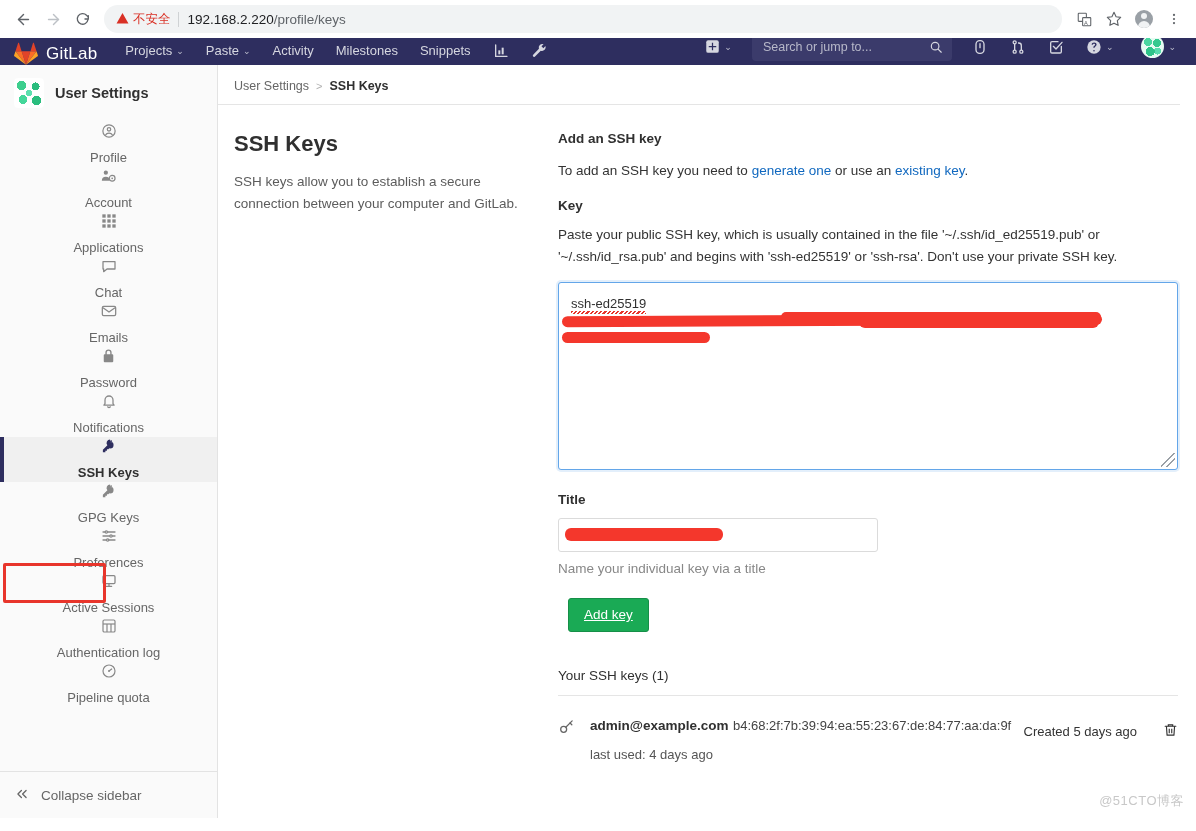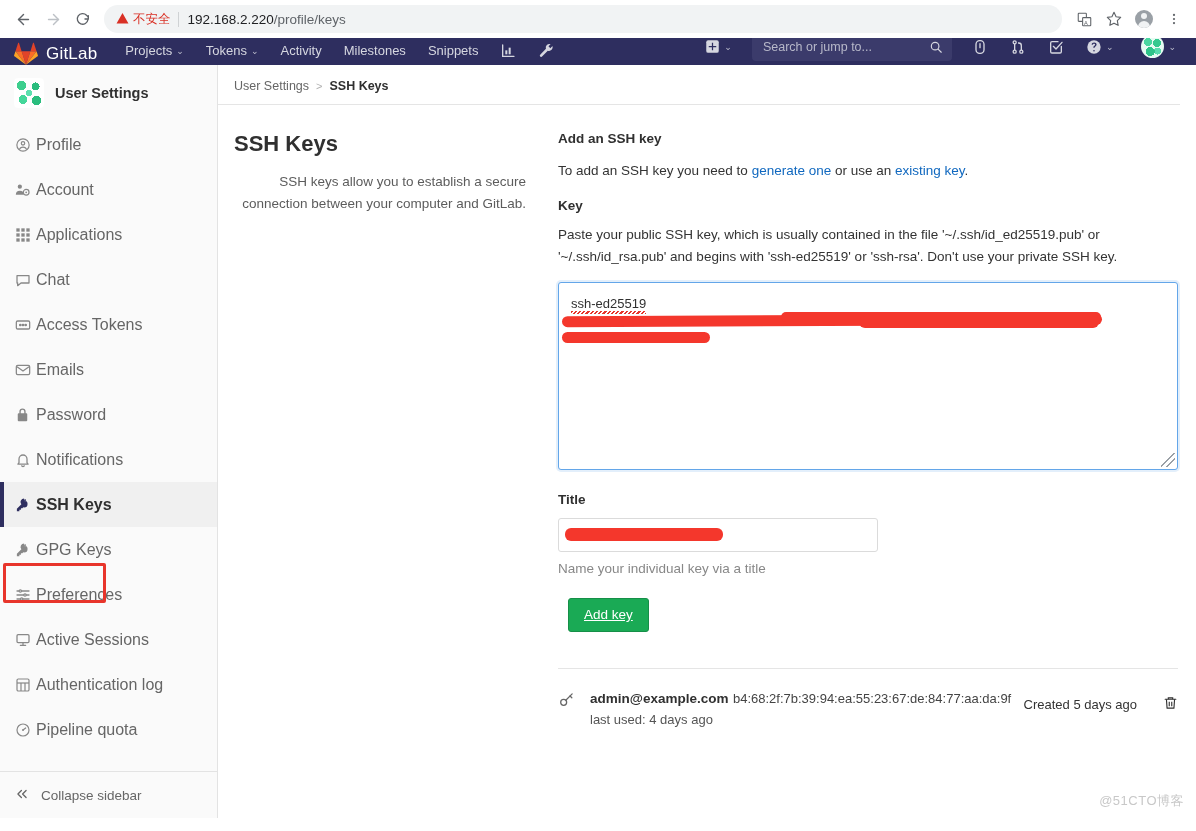--- a/index.html
+++ b/index.html
@@ -143,25 +143,26 @@
       radial-gradient(circle at 72% 28%, #2bbd7e 0 4px, transparent 4px),
       radial-gradient(circle at 30% 72%, #45d79a 0 4.5px, transparent 4.5px),
       radial-gradient(circle at 75% 75%, #2bbd7e 0 5px, transparent 5px),
       radial-gradient(circle at 50% 50%, #5de0ae 0 3px, transparent 3px),
       #ffffff;
     flex: 0 0 auto;
   }
   .sb-title { font-size: 14.5px; font-weight: bold; color: #303030; }
   .sb-nav { flex: 1 1 auto; }
   .sb-item {
-    display: flex; align-items: center; gap: 5px;
+    display: flex; align-items: center; gap: 11px;
     height: 45px;
     padding: 0 14px;
-    color: #666; font-size: 16px;
+    color: #666; font-size: 13px;
     position: relative;
+    flex-direction: column;
   }
   .sb-item .sb-ico {
     width: 17px; flex: 0 0 17px;
     display: flex; align-items: center; justify-content: center;
     color: #888;
   }
   .sb-item.active {
     background: #f0f0f0;
     color: #303030; font-weight: bold;
   }
@@ -200,21 +201,21 @@
     display: flex; align-items: center; gap: 7px;
   }
   .breadcrumb .sep { color: #b0b0b0; font-size: 11px; }
   .breadcrumb .current { color: #303030; font-weight: bold; }
 
   .cols { display: flex; padding: 26px 16px 0 16px; }
   .col-left { width: 310px; flex: 0 0 310px; padding-right: 18px; }
   .col-right { flex: 1 1 auto; padding-left: 14px; }
 
   .h1 { font-size: 22px; font-weight: bold; color: #303030; margin: 0 0 14px 0; }
-  .muted-desc { font-size: 13.5px; color: #5c5c5c; line-height: 22px; text-align: right; }
+  .muted-desc { font-size: 13.5px; color: #5c5c5c; line-height: 22px; }
 
   .sec-title { font-size: 13.5px; font-weight: bold; color: #303030; margin: 0 0 14px 0; }
   .sec-text { font-size: 13.5px; color: #333; line-height: 22px; margin: 0 0 16px 0; }
   a.link { color: #1068bf; text-decoration: none; }
   .label { font-size: 13.5px; font-weight: bold; color: #303030; margin: 0 0 11px 0; }
   .hint { font-size: 13.5px; color: #333; line-height: 22px; margin: 0 0 14px 0; }
 
   .key-area {
     width: 620px; height: 188px;
     border: 1px solid #63a6e9;
@@ -279,21 +280,21 @@
   }
 
   .keys-sec { margin-top: 36px; width: 620px; }
   .keys-heading { font-size: 13.5px; color: #303030; margin: 0 0 12px 0; }
   .keys-divider { height: 1px; background: #e5e5e5; margin: 0 0 14px 0; }
   .key-row { display: flex; align-items: flex-start; gap: 12px; padding: 4px 0; }
   .key-row .row-ico { color: #666; flex: 0 0 20px; padding-top: 4px; }
   .key-info { flex: 1 1 auto; line-height: 21px; }
   .key-name { font-size: 13.5px; font-weight: bold; color: #303030; margin-top: 16px; }
   .key-fp { font-size: 13px; color: #444; }
-  .key-used { font-size: 13px; color: #555; }
+  .key-used { font-size: 13px; color: #555; margin-top: 8px; }
   .key-created { font-size: 13px; color: #333; white-space: nowrap; padding-top: 10px; }
   .key-del { padding-top: 8px; padding-left: 14px; color: #303030; }
 
   .watermark {
     position: absolute; right: 12px; bottom: 8px;
     font-size: 13px; color: #c8c8c8;
     letter-spacing: .5px;
   }
 </style>
 </head>
@@ -369,21 +370,21 @@
     </svg>
     <span class="gl-brand">GitLab</span>
   </div>
 
   <div class="nav-items">
     <div class="nav-item">
       <span>Projects</span>
       <span class="caret">⌄</span>
     </div>
     <div class="nav-item">
-      <span>Tokens</span>
+      <span>Paste</span>
       <span class="caret">⌄</span>
     </div>
     <div class="nav-item">
       <span>Activity</span>
     </div>
     <div class="nav-item">
       <span>Milestones</span>
     </div>
     <div class="nav-item">
       <span>Snippets</span>
@@ -504,31 +505,20 @@
         <span class="sb-ico">
             <svg width="16" height="16" viewBox="0 0 24 24" fill="none" stroke="currentColor" stroke-width="1.9">
               <path d="M3 5.5h18v11H9l-5 4v-4H3z" stroke-linejoin="round"></path>
             </svg>
           </span>
         <span>Chat</span>
       </div>
       <div class="sb-item">
         <span class="sb-ico">
             <svg width="16" height="16" viewBox="0 0 24 24" fill="none" stroke="currentColor" stroke-width="1.9">
-              <rect x="2" y="6" width="20" height="12" rx="2"></rect>
-              <circle cx="8" cy="12" r="1.1" fill="currentColor"></circle>
-              <circle cx="12" cy="12" r="1.1" fill="currentColor"></circle>
-              <circle cx="16" cy="12" r="1.1" fill="currentColor"></circle>
-            </svg>
-          </span>
-        <span>Access Tokens</span>
-      </div>
-      <div class="sb-item">
-        <span class="sb-ico">
-            <svg width="16" height="16" viewBox="0 0 24 24" fill="none" stroke="currentColor" stroke-width="1.9">
               <rect x="2" y="5" width="20" height="14" rx="2"></rect>
               <polyline points="3 7 12 13.5 21 7"></polyline>
             </svg>
           </span>
         <span>Emails</span>
       </div>
       <div class="sb-item">
         <span class="sb-ico">
             <svg width="15" height="16" viewBox="0 0 24 24" fill="currentColor">
               <path d="M12 1.5A5 5 0 0 0 7 6.5V9H6a1.6 1.6 0 0 0-1.6 1.6v9.8A1.6 1.6 0 0 0 6 22h12a1.6 1.6 0 0 0 1.6-1.6v-9.8A1.6 1.6 0 0 0 18 9h-1V6.5a5 5 0 0 0-5-5zm0 2.2a2.8 2.8 0 0 1 2.8 2.8V9H9.2V6.5A2.8 2.8 0 0 1 12 3.7z"></path>
@@ -651,20 +641,21 @@
 
         <div class="label" style="margin-top:22px">Title</div>
         <div class="title-input">
           <span class="redact-title"></span>
         </div>
         <div class="field-hint">Name your individual key via a title</div>
 
         <a class="btn-primary" href="#">Add key</a>
 
         <div class="keys-sec">
+          <div class="keys-heading">Your SSH keys (1)</div>
           <div class="keys-divider"></div>
 
           <div class="key-row">
             <span class="row-ico">
               <svg width="17" height="17" viewBox="0 0 24 24" fill="none" stroke="currentColor" stroke-width="1.8">
                   <circle cx="8" cy="16" r="4.2"></circle>
                   <line x1="11" y1="13" x2="20" y2="4" stroke-linecap="round"></line>
                   <line x1="17" y1="7" x2="19.5" y2="9.5" stroke-linecap="round"></line>
                 </svg>
             </span>

